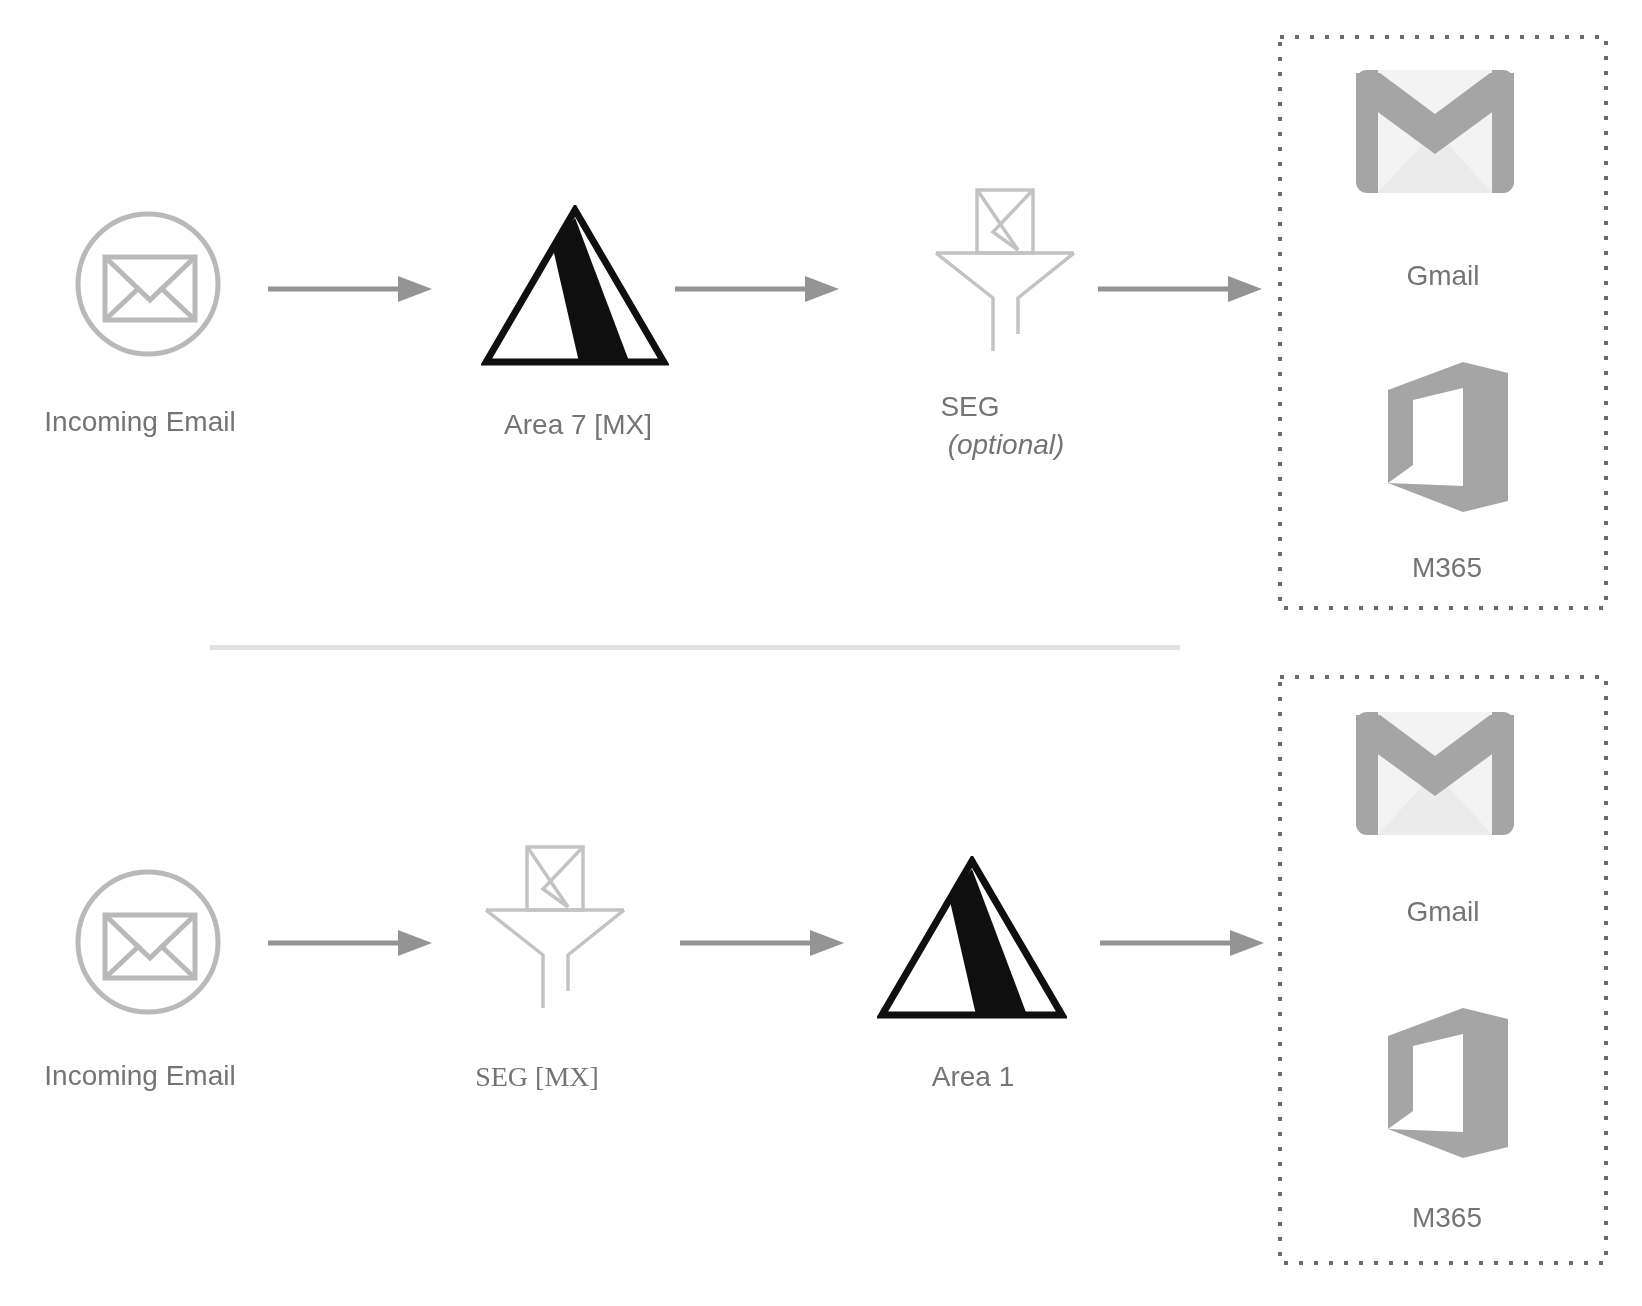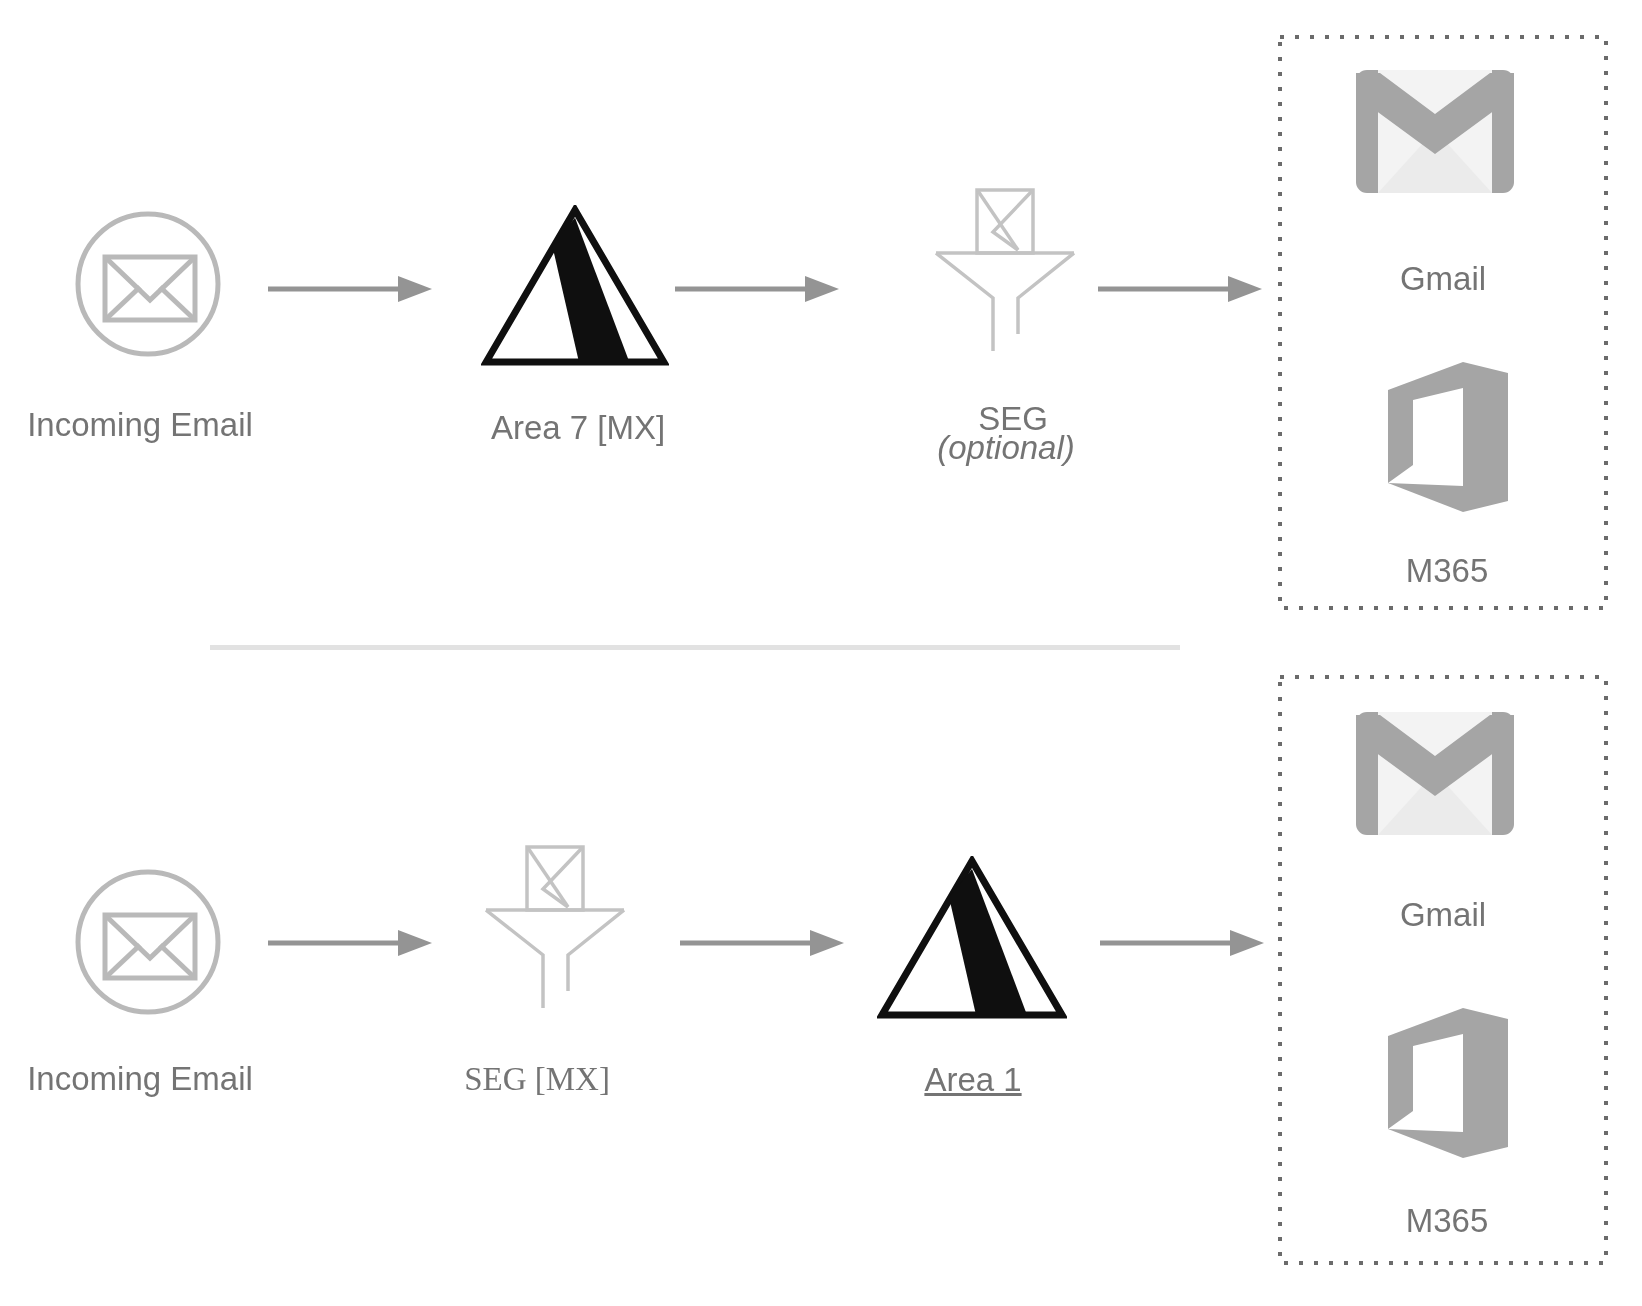--- a/index.html
+++ b/index.html
@@ -1,20 +1,20 @@
 <!DOCTYPE html>
 <html style="--label-text: #747474; --arrow: #949494; --outline-icon: #b9b9b9; --funnel-icon: #c3c3c3; --logo-black: #0f0f0f; --logo-gray: #a5a5a5; --gmail-body: #f3f3f3; --dotted-border: #6b6b6b; --divider: #e2e2e2;"><head>
 <meta charset="utf-8">
 <style>
   html,body{margin:0;padding:0;background:#fff;}
   .canvas{position:relative;width:1642px;height:1306px;background:#fff;overflow:hidden;
           font-family:"Liberation Sans", sans-serif;}
   .abs{position:absolute;}
   .lbl{position:absolute;transform:translateX(-50%);white-space:nowrap;text-align:left;
-       font-size:33px;line-height:1.25;color:var(--label-text,#747474);}
+       font-size:28px;line-height:1.25;color:var(--label-text,#747474);}
   
   .oc{fill:none;stroke:var(--outline-icon,#b9b9b9);stroke-width:5;}
   .fn{fill:none;stroke:var(--funnel-icon,#c3c3c3);stroke-width:3.5;stroke-linejoin:miter;}
   .tri-outline{fill:#ffffff;stroke:var(--logo-black,#0f0f0f);stroke-width:7;stroke-linejoin:miter;}
   .tri-stripe{fill:var(--logo-black,#0f0f0f);}
   .gm-body{fill:var(--gmail-body,#f3f3f3);}
   .gm-fold{fill:#ebebeb;}
   .gm-bar{fill:var(--logo-gray,#a5a5a5);}
   .ms-outer{fill:var(--logo-gray,#a5a5a5);}
   .ms-inner{fill:#ffffff;}
@@ -54,21 +54,21 @@
   </svg>
 
   <svg class="abs" style="left:935px;top:188px;" width="140" height="165" viewBox="0 0 140 165">
     <rect class="fn" x="42" y="2" width="56" height="63"></rect>
     <path class="fn" d="M43,3 L83,62"></path>
     <path class="fn" d="M97,3 L58,44 L83,62"></path>
     <path class="fn" d="M1,65 L139,65"></path>
     <path class="fn" d="M1,65 L58,110 L58,163"></path>
     <path class="fn" d="M139,65 L83,110 L83,146"></path>
   </svg>
-  <div class="lbl" style="left:1013px;top:389px;margin-top:9px;">SEG</div>
+  <div class="lbl" style="left:970px;top:389px;">SEG</div>
   <div class="lbl" style="left:1006px;top:427px;font-style:italic;">(optional)</div>
 
   <svg class="abs" style="left:1098px;top:274px;" width="165" height="30" viewBox="0 0 165 30">
     <line class="arrow-line" x1="0" y1="15" x2="132" y2="15"></line>
     <polygon class="arrow-head" points="130,2 164,15 130,28"></polygon>
   </svg>
 
   <svg class="abs dotted-rect" style="left:1278px;top:35px;" width="330" height="575">
     <rect x="2" y="2" width="326" height="571"></rect>
   </svg>
@@ -116,21 +116,21 @@
 
   <svg class="abs" style="left:680px;top:928px;" width="165" height="30" viewBox="0 0 165 30">
     <line class="arrow-line" x1="0" y1="15" x2="132" y2="15"></line>
     <polygon class="arrow-head" points="130,2 164,15 130,28"></polygon>
   </svg>
 
   <svg class="abs" style="left:877px;top:856px;" width="190" height="164" viewBox="0 0 190 164">
     <polygon class="tri-outline" points="95,5 185,159 5,159"></polygon>
     <polygon class="tri-stripe" points="72,41 95,13 150,159 99,159"></polygon>
   </svg>
-  <div class="lbl" style="left:973px;top:1059px;text-decoration:underline;">Area 1</div>
+  <div class="lbl" style="left:973px;top:1059px;">Area 1</div>
 
   <svg class="abs" style="left:1100px;top:928px;" width="165" height="30" viewBox="0 0 165 30">
     <line class="arrow-line" x1="0" y1="15" x2="132" y2="15"></line>
     <polygon class="arrow-head" points="130,2 164,15 130,28"></polygon>
   </svg>
 
   <svg class="abs dotted-rect" style="left:1278px;top:675px;" width="330" height="590">
     <rect x="2" y="2" width="326" height="586"></rect>
   </svg>
 

